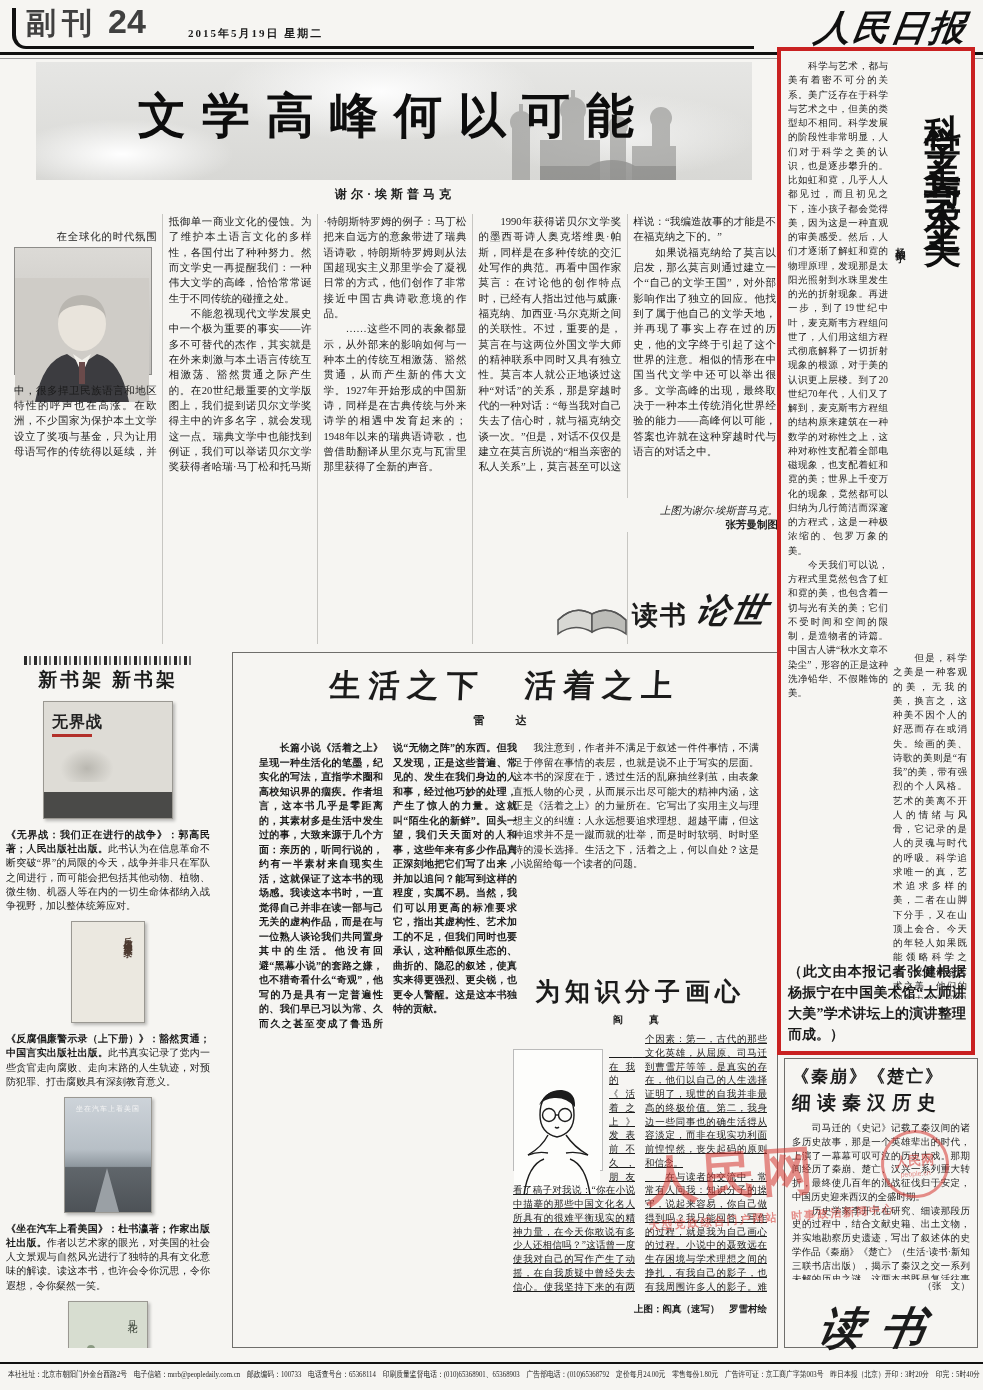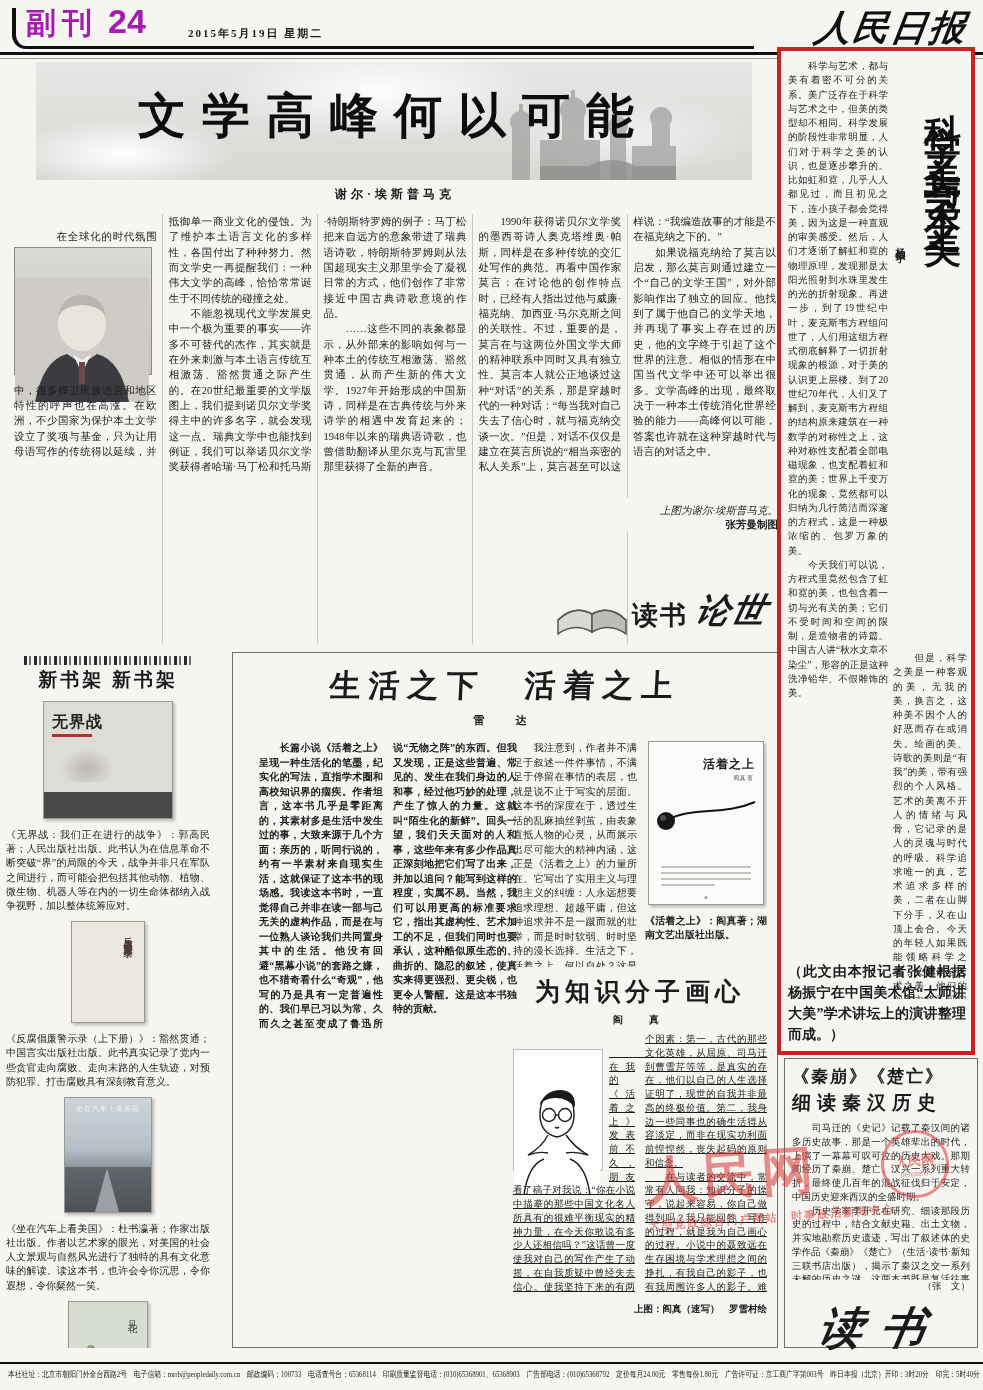--- a/index.html
+++ b/index.html
@@ -2,21 +2,21 @@
 <html><head>
 <meta charset="utf-8">
 <style>
   html,body{margin:0;padding:0;background:#8a8a8a;}
   .page{position:relative;width:983px;height:1390px;background:#f6f5f2;overflow:hidden;
         font-family:"Liberation Serif","DejaVu Serif",serif;color:#1b1b1b;}
   
   .hdr-bracket{position:absolute;left:12px;top:8px;width:738px;height:38px;
       border-left:4px solid #111;border-bottom:3px solid #111;border-bottom-left-radius:14px;}
   .section-title{position:absolute;left:26px;top:2px;font-family:"Liberation Sans",sans-serif;
-      font-weight:900;font-size:30px;letter-spacing:6px;color:#a21caf;}
+      font-weight:900;font-size:30px;letter-spacing:6px;color:#404040;}
   .section-title .pn{font-size:34px;letter-spacing:0;margin-left:10px;}
   .hdr-date{position:absolute;left:188px;top:26px;font-size:11px;font-weight:bold;letter-spacing:2px;}
   .masthead{position:absolute;right:16px;top:4px;font-size:36px;font-weight:900;font-style:italic;
       transform:skewX(-8deg);letter-spacing:2px;color:#101010;}
   .rule-thick{position:absolute;left:0;top:52px;width:983px;height:3px;background:#111;}
   .rule-thin{position:absolute;left:0;top:58px;width:983px;height:1px;background:#9a9a9a;}
   
   .lead{position:absolute;left:14px;top:62px;width:762px;height:583px;}
   .lead-banner{position:absolute;left:22px;top:0;width:716px;height:118px;overflow:hidden;
       background:
@@ -59,21 +59,21 @@
       line-height:1.5;text-align:justify;}
   
   .shelf{position:absolute;left:2px;top:652px;width:212px;height:696px;overflow:hidden;}
   .shelf-hd{text-align:center;}
   .shelf-pattern{width:168px;height:9px;margin:4px auto 2px auto;
       background:repeating-linear-gradient(90deg,#2b2b2b 0 3px,transparent 3px 5px,#6d6d6d 5px 7px,transparent 7px 10px);}
   .shelf-hd-text{font-size:19px;font-weight:900;letter-spacing:3px;font-family:"Liberation Serif",serif;}
   .shelf-item{margin-top:8px;text-align:center;}
   .cover{display:inline-block;position:relative;border:1px solid #9a9892;box-shadow:2px 2px 3px rgba(0,0,0,.25);}
   .cap{font-size:10px;line-height:1.42;text-align:justify;margin:5px 4px 0 4px;}
-  .cap b{font-weight:normal;}
+  .cap b{font-weight:bold;}
   .cv1{width:86px;height:116px;background:#dedcd6;padding-left:42px;}
   .cv1-t{position:absolute;left:8px;top:10px;font-family:"Liberation Sans",sans-serif;
       font-weight:900;font-size:16px;letter-spacing:1px;color:#222;}
   .cv1-red{position:absolute;left:8px;top:32px;width:40px;height:3px;background:#b3302a;}
   .cv1-band{position:absolute;left:0;bottom:0;width:100%;height:26px;background:#4a4a48;}
   .cv1-sketch{position:absolute;left:16px;top:46px;width:54px;height:34px;
       background:radial-gradient(ellipse at 50% 60%,#b9b7b0 0%,rgba(185,183,176,0) 70%);}
   .cv2{width:72px;height:100px;background:#ebe8e0;}
   .cv2-t{position:absolute;right:10px;top:8px;writing-mode:vertical-rl;font-size:9px;
       font-weight:bold;letter-spacing:2px;color:#4c3a30;}
@@ -263,39 +263,20 @@
   </div>
 
   <div class="mid">
     <div class="life-title">生活之下　活着之上</div>
     <div class="life-byline">雷　达</div>
     <div class="mid-content">
       <div class="life-left">　　长篇小说《活着之上》呈现一种生活化的笔墨，纪实化的写法，直指学术圈和高校知识界的痼疾。作者坦言，这本书几乎是零距离的，其素材多是生活中发生过的事，大致来源于几个方面：亲历的，听同行说的，约有一半素材来自现实生活，这就保证了这本书的现场感。我读这本书时，一直觉得自己并非在读一部与己无关的虚构作品，而是在与一位熟人谈论我们共同置身其中的生活。他没有回避“黑幕小说”的套路之嫌，也不猎奇看什么“奇观”，他写的乃是具有一定普遍性的、我们早已习以为常、久而久之甚至变成了鲁迅所说“无物之阵”的东西。但我又发现，正是这些普遍、常见的、发生在我们身边的人和事，经过他巧妙的处理，产生了惊人的力量。这就叫“陌生化的新鲜”。回头一望，我们天天面对的人和事，这些年来有多少作品真正深刻地把它们写了出来，并加以追问？能写到这样的程度，实属不易。当然，我们可以用更高的标准要求它，指出其虚构性、艺术加工的不足，但我们同时也要承认，这种酷似原生态的、曲折的、隐忍的叙述，使真实来得更强烈、更尖锐，也更令人警醒。这是这本书独特的贡献。</div>
       <div class="life-right">
         <div class="cover-row">
           <div class="life-rt-text">　　我注意到，作者并不满足于叙述一件件事情，不满足于停留在事情的表层，也就是说不止于写实的层面。这本书的深度在于，透过生活的乱麻抽丝剥茧，由表象直抵人物的心灵，从而展示出尽可能大的精神内涵，这正是《活着之上》的力量所在。它写出了实用主义与理想主义的纠缠：人永远想要追求理想、超越平庸，但这种追求并不是一蹴而就的壮举，而是时时软弱、时时坚持的漫长选择。生活之下，活着之上，何以自处？这是小说留给每一个读者的问题。</div>
-          <div class="bigcov-wrap">
-            <div class="cover cv5">
-              <div class="cv5-t">活着之上</div>
-              <div class="cv5-a">阎真 著</div>
-              <svg width="106" height="60" viewBox="0 0 106 60" style="position:absolute;left:4px;top:48px;">
-                <path d="M14,30 C40,16 70,26 102,12" stroke="#151515" stroke-width="2" fill="none"></path>
-                <circle cx="13" cy="31" r="9" fill="#161616"></circle>
-                <circle cx="10" cy="28" r="3" fill="#4a4a4a"></circle>
-              </svg>
-              <div class="cv5-lines">
-                  <div></div>
-                  <div></div>
-                  <div></div>
-                  <div style="width:60%"></div>
-                </div>
-              <div class="cv5-pub">◈</div>
-            </div>
-            <div class="bigcov-cap">《活着之上》：阎真著；湖南文艺出版社出版。</div>
-          </div>
         </div>
         <div class="heart-title">为知识分子画心</div>
         <div class="heart-byline">阎　真</div>
         <div class="heart-body">
           <div class="sketch">
             <svg width="86" height="118" viewBox="0 0 86 118">
               <rect width="86" height="118" fill="#fdfdfb"></rect>
               <g stroke="#1c1c1c" stroke-width="1.4" fill="none">
                 <path d="M26,38 Q26,16 43,15 Q60,16 60,38 Q60,56 43,60 Q26,56 26,38Z"></path>
                 <path d="M25,28 Q33,12 48,13 Q62,15 61,30 Q52,20 40,21 Q30,22 25,28Z" fill="#1c1c1c" stroke="none"></path>

